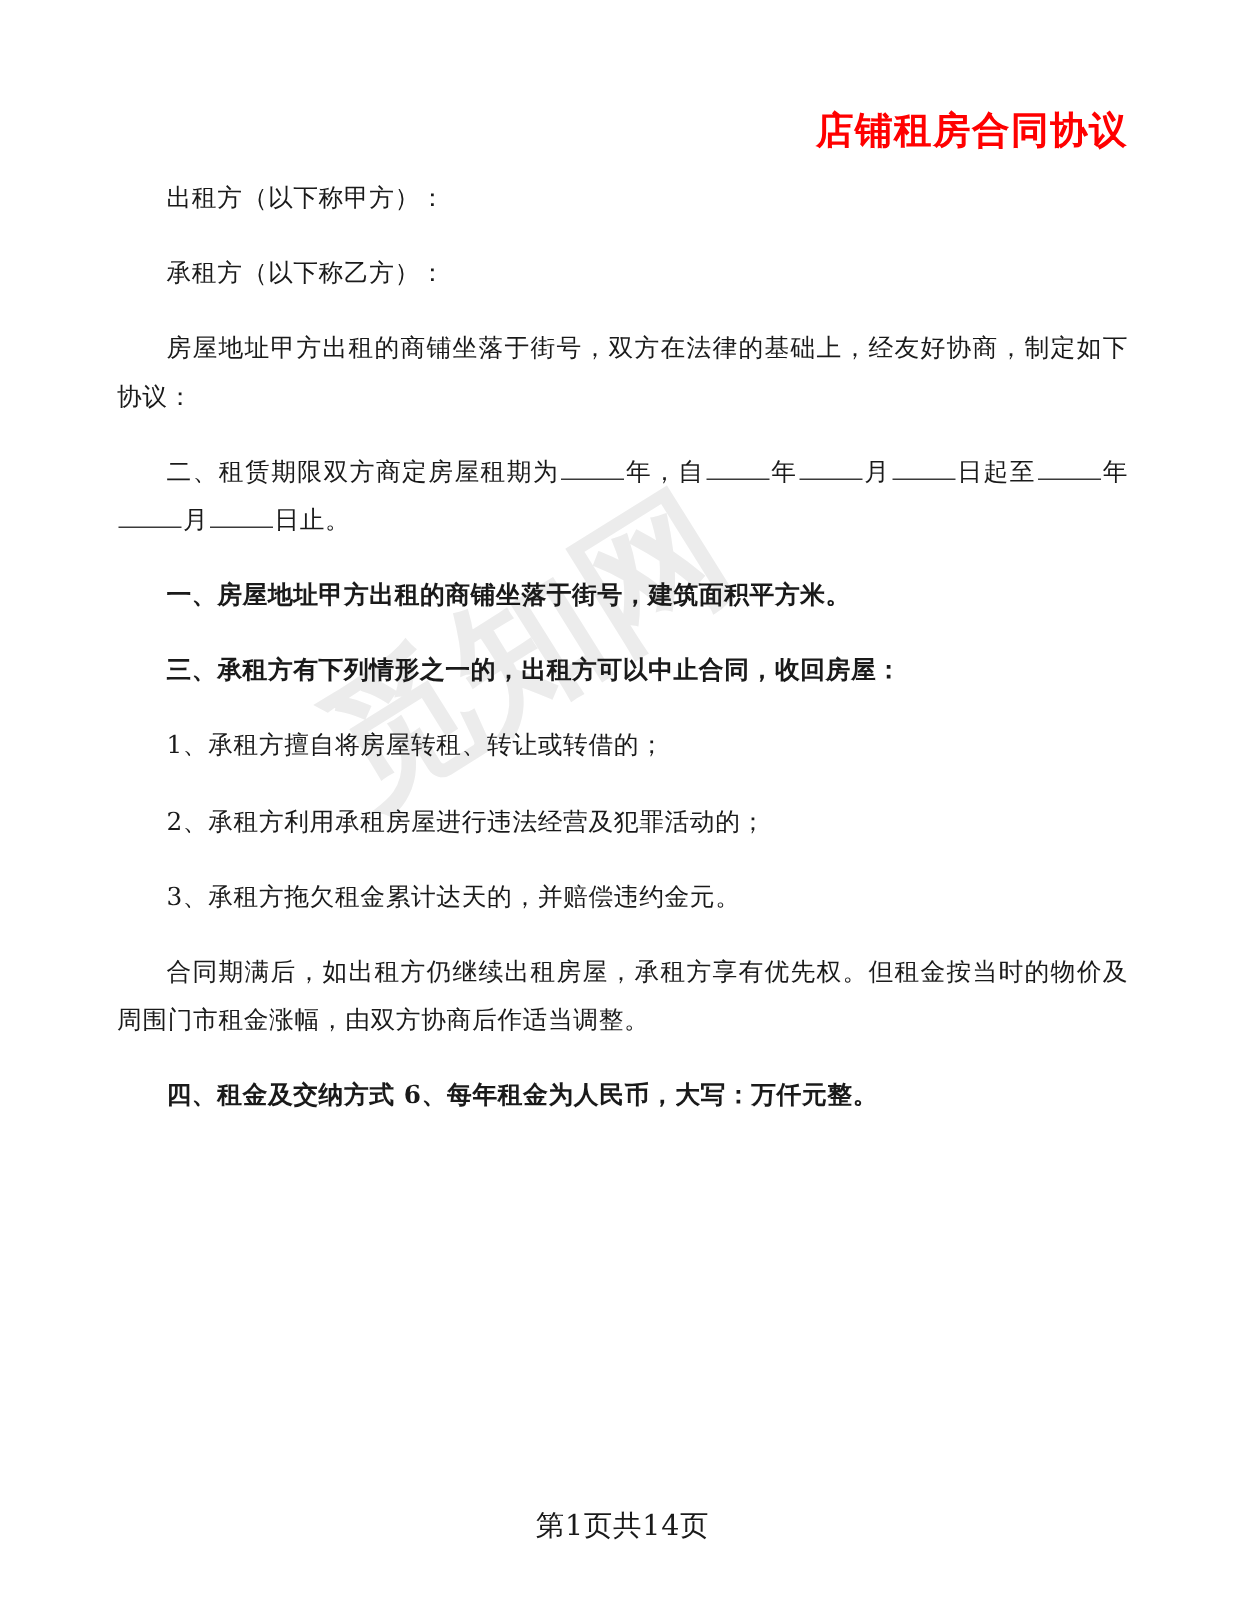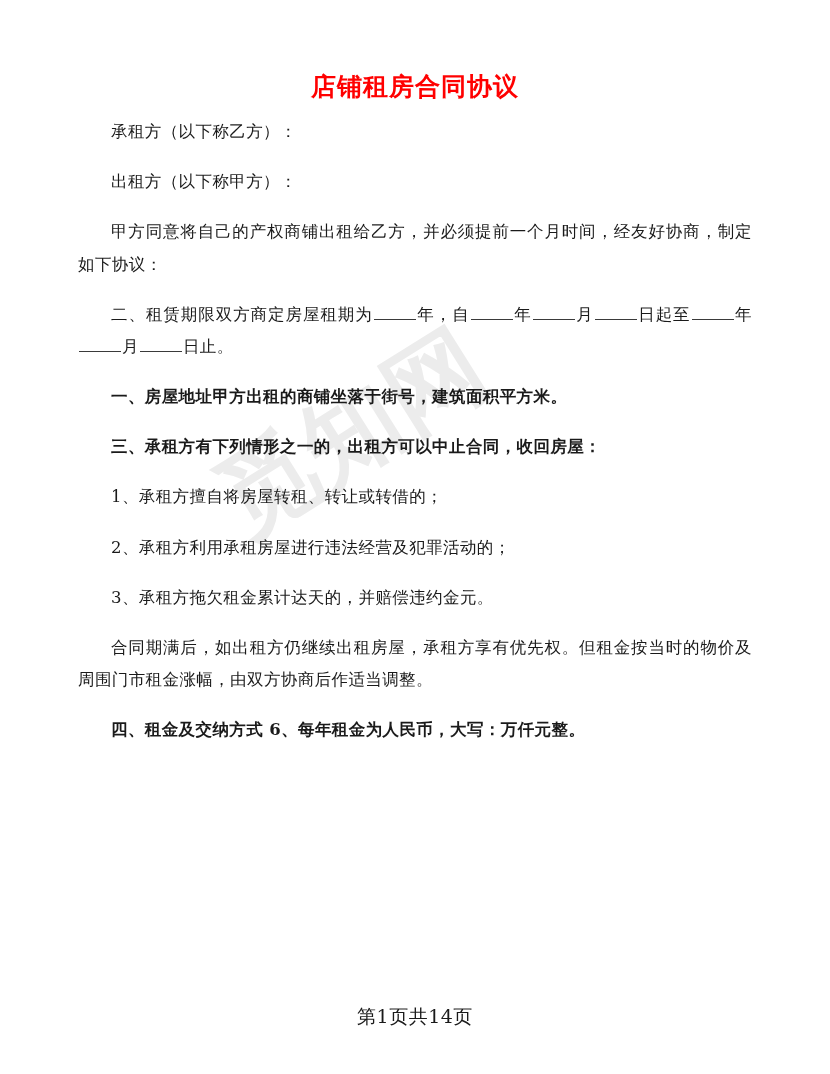--- a/index.html
+++ b/index.html
@@ -40,21 +40,21 @@
   .content {
     position: relative;
     z-index: 2;
     padding: 0 78px;
     box-sizing: border-box;
   }
   .doc-title {
     color: #ff0000;
     font-size: 25px;
     font-weight: 700;
-    text-align: center;
+    text-align: right;
     margin: 0;
     padding-top: 70px;
     padding-bottom: 4px;
     letter-spacing: 1px;
     font-family: "DejaVu Serif", "Liberation Serif", serif;
   }
   p.para {
     font-size: 16.5px;
     color: #1a1a1a;
     line-height: 1.95;
@@ -95,25 +95,25 @@
 <body>
 
 <div class="page">
 
   <div class="watermark">觅知网</div>
 
   <div class="content">
 
     <h1 class="doc-title">店铺租房合同协议</h1>
 
+    <p class="para indent">出租方（以下称甲方）：</p>
+
     <p class="para indent">承租方（以下称乙方）：</p>
 
-    <p class="para indent">出租方（以下称甲方）：</p>
-
-    <p class="para indent">甲方同意将自己的产权商铺出租给乙方，并必须提前一个月时间，经友好协商，制定如下协议：</p>
+    <p class="para indent">房屋地址甲方出租的商铺坐落于街号，双方在法律的基础上，经友好协商，制定如下协议：</p>
 
     <p class="para indent"><span>二、租赁期限双方商定房屋租期为</span><span class="blank"></span><span>年，自</span><span class="blank"></span><span>年</span><span class="blank"></span><span>月</span><span class="blank"></span><span>日起至</span><span class="blank"></span><span>年</span><span class="blank"></span><span>月</span><span class="blank"></span><span>日止。</span></p>
 
     <p class="para indent bold">一、房屋地址甲方出租的商铺坐落于街号，建筑面积平方米。</p>
 
     <p class="para indent bold">三、承租方有下列情形之一的，出租方可以中止合同，收回房屋：</p>
 
     <p class="para indent">1、承租方擅自将房屋转租、转让或转借的；</p>
 
     <p class="para indent">2、承租方利用承租房屋进行违法经营及犯罪活动的；</p>

